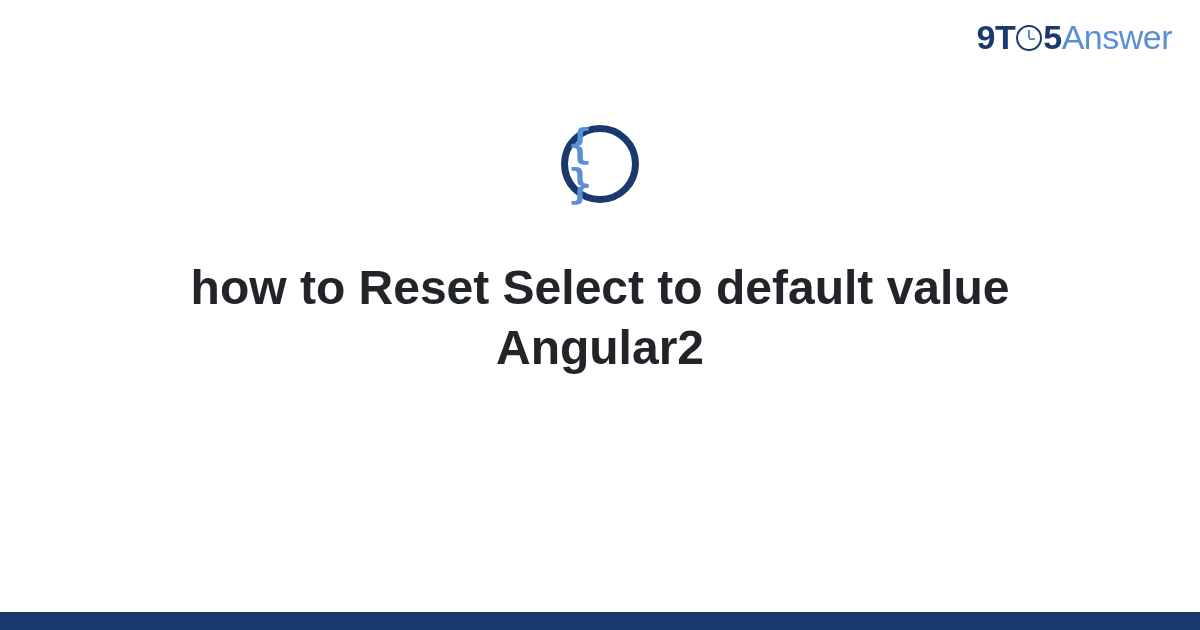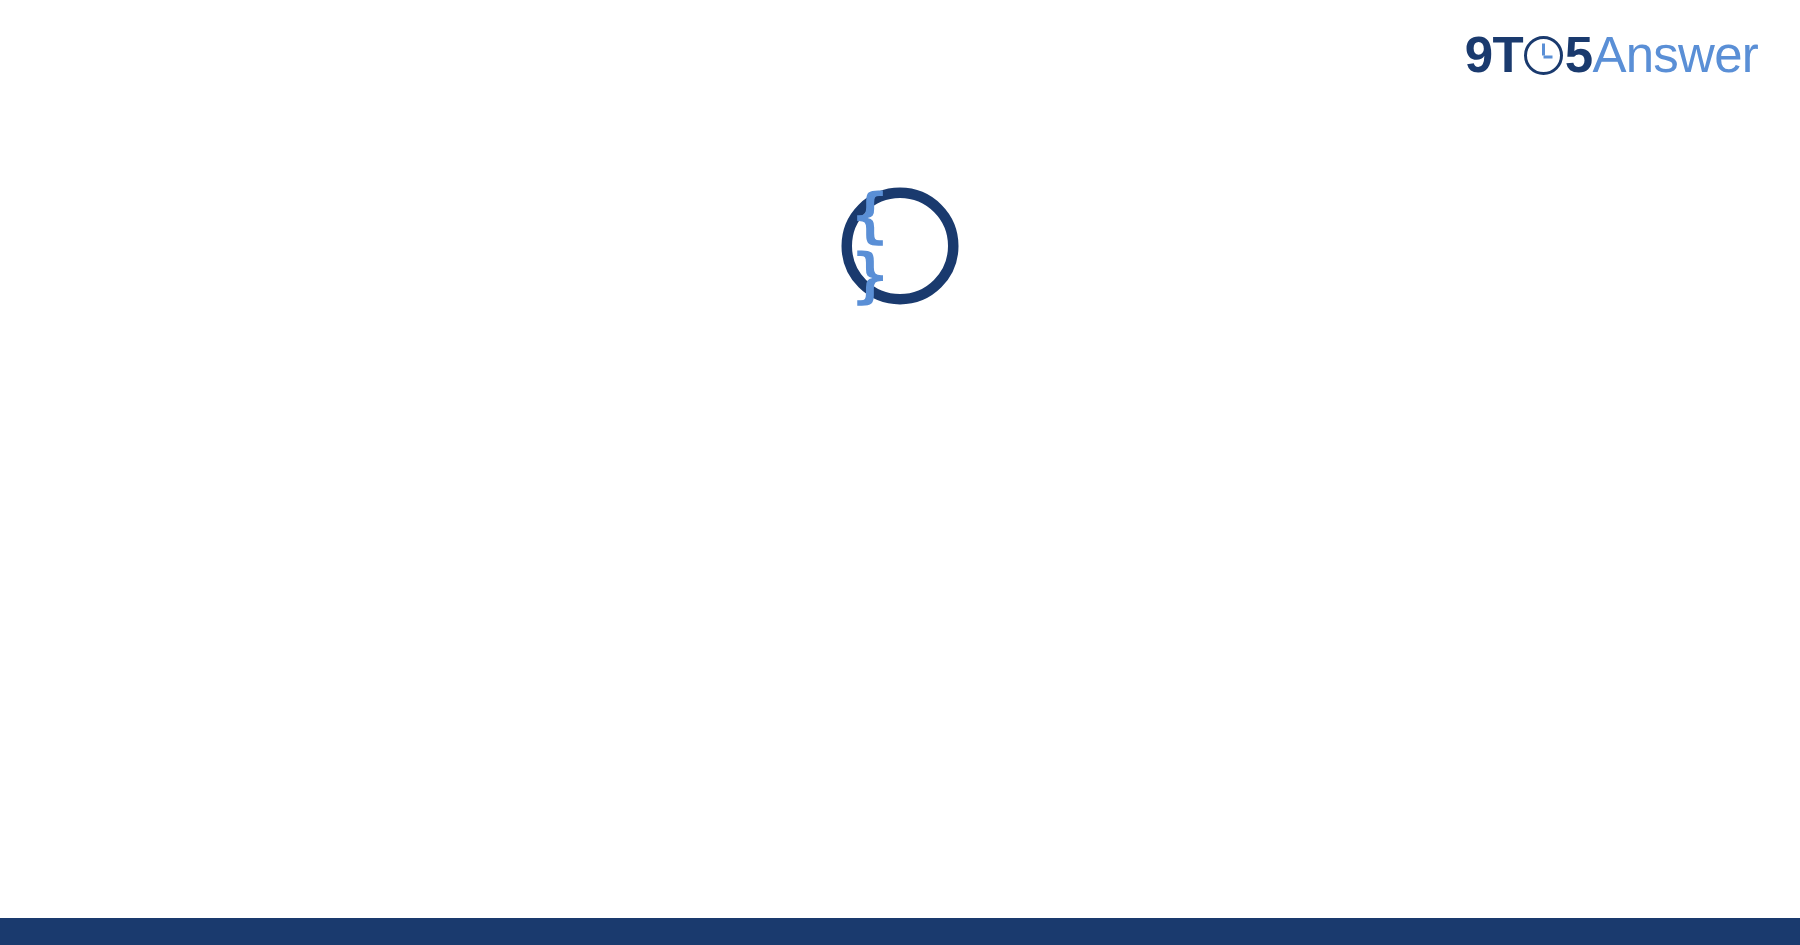--- a/index.html
+++ b/index.html
@@ -117,15 +117,16 @@
 <div class="header">
   <span class="logo-text">
     <span class="logo-dark">9T</span><span class="logo-clock"></span><span class="logo-dark">5</span><span class="logo-blue">Answer</span>
   </span>
 </div>
 
 <div class="center-content">
   <div class="code-icon">
     <span class="code-braces">{ }</span>
   </div>
+  <h1 class="title">how to Reset Select to default value Angular2</h1>
 </div>
 
 <div class="footer-bar"></div>
 
 </body></html>

